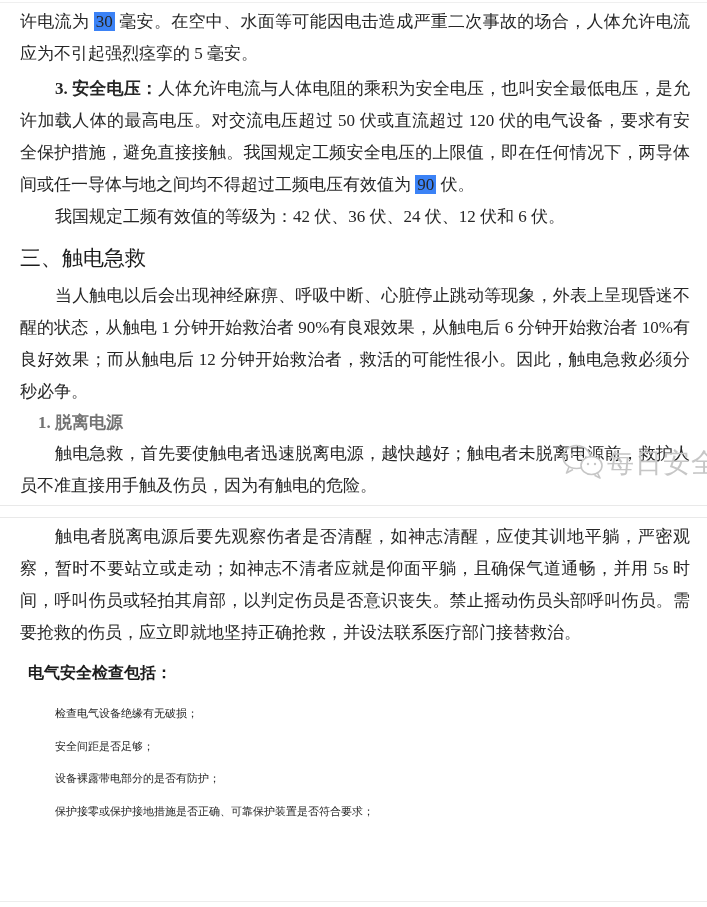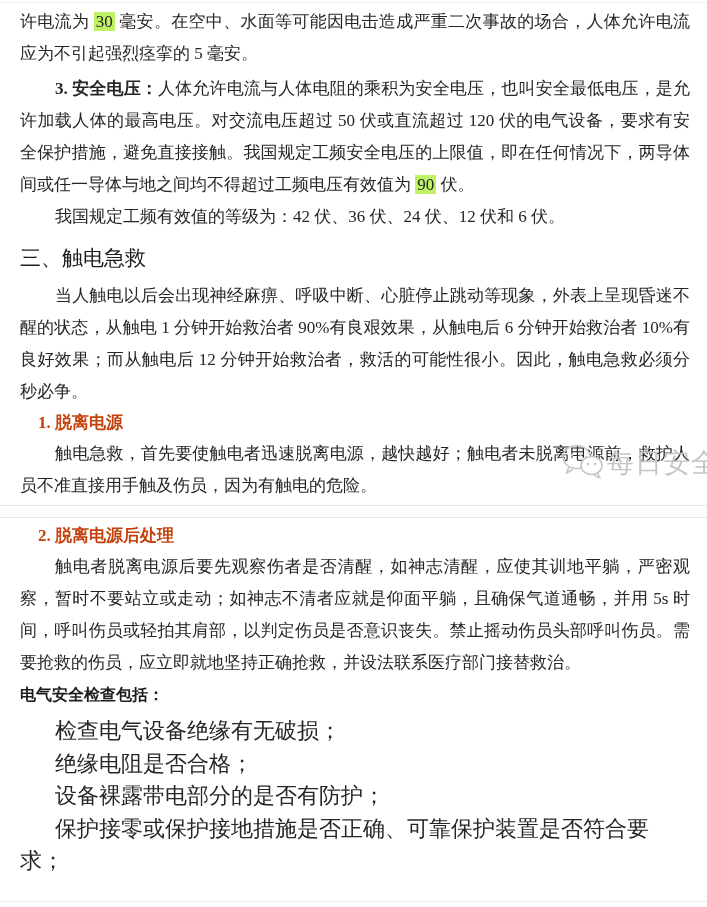--- a/index.html
+++ b/index.html
@@ -28,36 +28,36 @@
     line-height:32px;
     margin:9px 0 6px;
     color:#1c1c1c;
   }
   .sub-heading{
     font-size:17px;
     font-weight:bold;
     line-height:30px;
     margin:0;
     padding-left:18px;
-    color:#c2410c;
+    color:#737373;
   }
   .bold-lead{font-weight:bold;}
   .hl{
-    background:#bef264;
+    background:#3b82f6;
     padding:0 2px;
   }
   .check-lead{
     font-size:16px;
     font-weight:bold;
     line-height:32px;
-    margin:0;
+    margin:8px;
     color:#1c1c1c;
   }
   .check-item{
-    font-size:22px;
+    font-size:11px;
     line-height:32.5px;
     margin:0;
     text-indent:35px;
   }
   .check-list{margin-top:4px;}
   .page-break{
     height:11px;
     margin:3px -17px 3px -20px;
     border-top:1px solid #e9e9e9;
     border-bottom:1px solid #e9e9e9;
@@ -104,30 +104,29 @@
   <h2 class="sec-heading">三、触电急救</h2>
 
   <p class="para indent">当人触电以后会出现神经麻痹、呼吸中断、心脏停止跳动等现象，外表上呈现昏迷不醒的状态，从触电 1 分钟开始救治者 90%有良艰效果，从触电后 6 分钟开始救治者 10%有良好效果；而从触电后 12 分钟开始救治者，救活的可能性很小。因此，触电急救必须分秒必争。</p>
 
   <h3 class="sub-heading">1. 脱离电源</h3>
 
   <p class="para indent">触电急救，首先要使触电者迅速脱离电源，越快越好；触电者未脱离电源前，救护人员不准直接用手触及伤员，因为有触电的危险。</p>
 
   <div class="page-break"></div>
 
-  <h3 class="sub-heading">2. 脱离电源后处理</h3>
 
   <p class="para indent">触电者脱离电源后要先观察伤者是否清醒，如神志清醒，应使其训地平躺，严密观察，暂时不要站立或走动；如神志不清者应就是仰面平躺，且确保气道通畅，并用 5s 时间，呼叫伤员或轻拍其肩部，以判定伤员是否意识丧失。禁止摇动伤员头部呼叫伤员。需要抢救的伤员，应立即就地坚持正确抢救，并设法联系医疗部门接替救治。</p>
 
 
   <p class="check-lead">电气安全检查包括：</p>
 
   <div class="check-list">
     <p class="check-item">检查电气设备绝缘有无破损；</p>
-    <p class="check-item">绝缘电阻是否合格；</p>
+    <p class="check-item">安全间距是否足够；</p>
     <p class="check-item">设备裸露带电部分的是否有防护；</p>
     <p class="check-item">保护接零或保护接地措施是否正确、可靠保护装置是否符合要求；</p>
   </div>
 
 </div>
 
 <div class="watermark">
   <span class="wm-icon">
     <svg width="44" height="38" viewBox="0 0 44 38" fill="none" xmlns="http://www.w3.org/2000/svg">
       <ellipse cx="16.5" cy="15" rx="13.5" ry="11.5" stroke="#c6c6c6" stroke-width="1.6"></ellipse>

